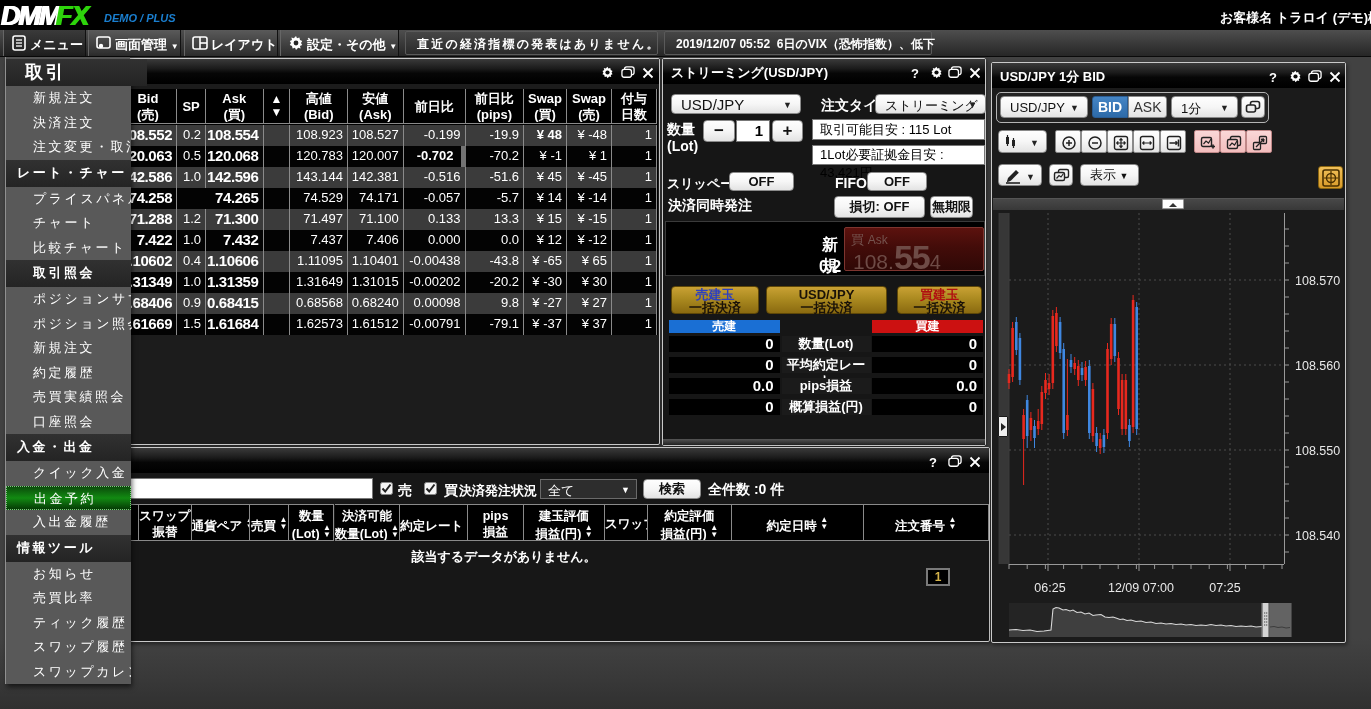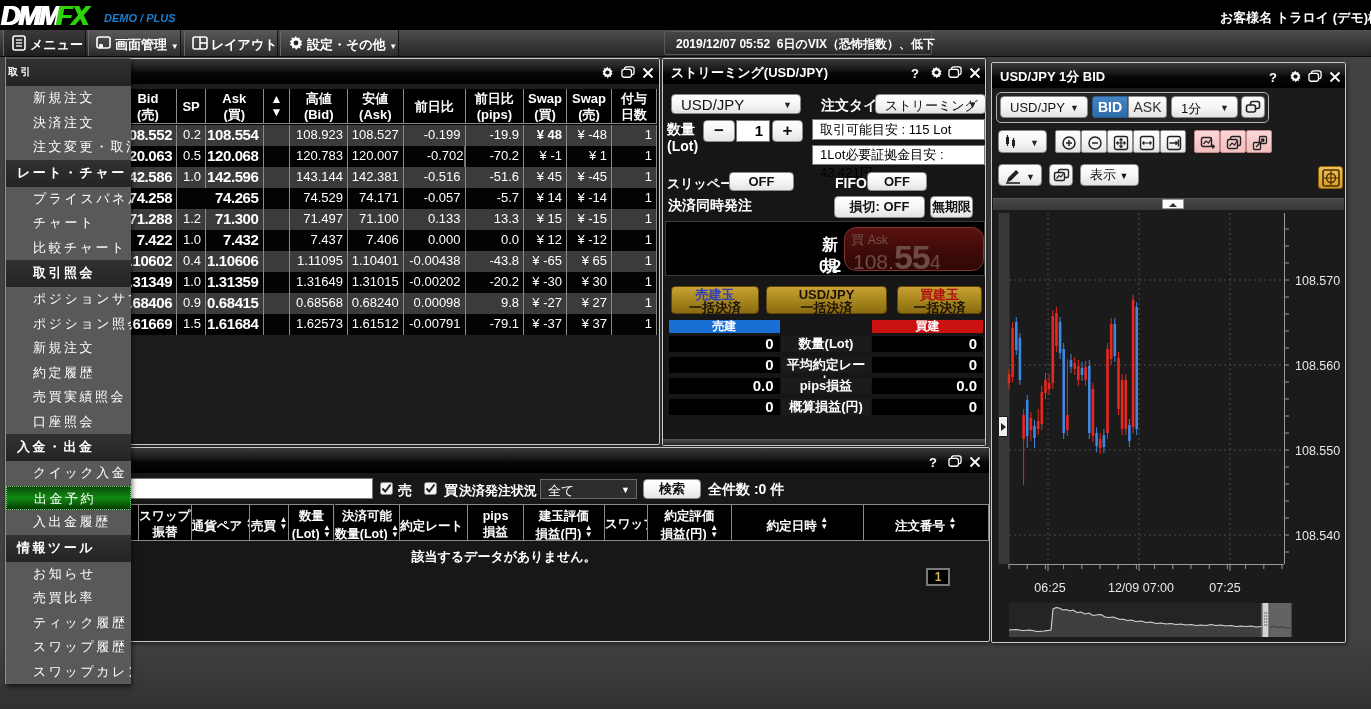--- a/index.html
+++ b/index.html
@@ -44,20 +44,23 @@
         </svg></div>
 <div class="abs" style="left:26px;top:6px;font-size:13px;font-weight:bold;color:#fff;white-space:nowrap;">レイアウト <span style="font-size:8px;">▼</span></div>
 </div>
 <div class="abs" style="left:280px;top:0;width:119px;height:26px;background:linear-gradient(180deg,#5a5a5a,#2c2c2c);border-right:1px solid #111;border-left:1px solid #666;">
 <div class="abs" style="left:7px;top:5px;width:16px;height:16px;"><svg width="16" height="16" viewBox="0 0 16 16">
           <path fill="#fff" d="M8 1l1 2.2 2.4-.6.6 2.4L14.2 6 13 8l1.2 2-2.2 1 .6 2.4-2.4-.6L8 15l-1-2.2-2.4.6-.6-2.4L1.8 10 3 8 1.8 6 4 5l-.6-2.4 2.4.6z"></path>
           <circle cx="8" cy="8" r="2.4" fill="#262626"></circle>
         </svg></div>
 <div class="abs" style="left:26px;top:6px;font-size:13px;font-weight:bold;color:#fff;white-space:nowrap;">設定・その他 <span style="font-size:8px;">▼</span></div>
 </div>
+<div class="abs" style="left:405px;top:1px;width:253px;height:24px;background:linear-gradient(180deg,#464646,#2a2a2a);border:1px solid #5a5a5a;border-radius:2px;">
+<div class="abs" style="left:11px;top:4px;font-size:12px;font-weight:bold;color:#fff;white-space:nowrap;"><span style="letter-spacing:2.2px;">直近の経済指標の発表はありません。</span></div>
+    </div>
 <div class="abs" style="left:664px;top:1px;width:268px;height:24px;background:linear-gradient(180deg,#464646,#2a2a2a);border:1px solid #5a5a5a;border-radius:2px;">
 <div class="abs" style="left:11px;top:4px;font-size:12px;font-weight:bold;color:#fff;white-space:nowrap;">2019/12/07 05:52&nbsp;&nbsp;6日のVIX（恐怖指数）、低下</div>
     </div>
 </div>
 <div class="panel" style="left:8px;top:58px;width:652px;height:387px;">
 <div class="tbar"></div>
 <div class="ticon" style="left:592px;"><svg width="13" height="13" viewBox="0 0 16 16">
         <path fill="#fff" d="M8 1l1 2.2 2.4-.6.6 2.4L14.2 6 13 8l1.2 2-2.2 1 .6 2.4-2.4-.6L8 15l-1-2.2-2.4.6-.6-2.4L1.8 10 3 8 1.8 6 4 5l-.6-2.4 2.4.6z"></path>
         <circle cx="8" cy="8" r="2.6" fill="#0c0c0c"></circle>
       </svg></div>
@@ -120,21 +123,21 @@
 <div class="abs" style="left:603.1px;top:0;width:45.0px;height:21px;border-right:1px solid #8a8a8a;color:#fff;font-size:13px;font-weight:normal;text-align:right;padding-right:4px;line-height:20px;">1</div>
 </div>
 <div class="abs" style="left:0;top:57px;width:648.1px;height:21px;background:#030303;">
 <div class="abs" style="left:0.0px;top:0;width:110.7px;height:21px;border-right:1px solid #8a8a8a;color:#fff;font-size:13px;font-weight:bold;text-align:left;padding-left:4px;line-height:20px;">EUR/JPY</div>
 <div class="abs" style="left:110.7px;top:0;width:57.5px;height:21px;border-right:1px solid #8a8a8a;color:#fff;font-size:15px;font-weight:bold;text-align:right;padding-right:4px;line-height:20px;letter-spacing:-0.4px;">120.063</div>
 <div class="abs" style="left:168.2px;top:0;width:28.8px;height:21px;border-right:1px solid #8a8a8a;color:#fff;font-size:13px;font-weight:normal;text-align:right;padding-right:4px;line-height:20px;">0.5</div>
 <div class="abs" style="left:197.0px;top:0;width:57.5px;height:21px;border-right:1px solid #8a8a8a;color:#fff;font-size:15px;font-weight:bold;text-align:right;padding-right:4px;line-height:20px;letter-spacing:-0.4px;">120.068</div>
 <div class="abs" style="left:254.5px;top:0;width:26.9px;height:21px;border-right:1px solid #8a8a8a;color:#fff;font-size:13px;font-weight:normal;text-align:right;padding-right:4px;line-height:20px;"></div>
 <div class="abs" style="left:281.4px;top:0;width:57.6px;height:21px;border-right:1px solid #8a8a8a;color:#fff;font-size:13px;font-weight:normal;text-align:right;padding-right:4px;line-height:20px;">120.783</div>
 <div class="abs" style="left:339.0px;top:0;width:55.7px;height:21px;border-right:1px solid #8a8a8a;color:#fff;font-size:13px;font-weight:normal;text-align:right;padding-right:4px;line-height:20px;">120.007</div>
-<div class="abs" style="left:394.7px;top:0;width:61.9px;height:21px;border-right:2px solid #737373;color:#fff;font-size:13px;font-weight:normal;text-align:right;padding-right:0;line-height:20px;">-0.702</div>
+<div class="abs" style="left:394.7px;top:0;width:61.9px;height:21px;border-right:5px solid #737373;color:#fff;font-size:13px;font-weight:bold;text-align:right;padding-right:7px;line-height:20px;">-0.702</div>
 <div class="abs" style="left:456.6px;top:0;width:58.5px;height:21px;border-right:1px solid #8a8a8a;color:#fff;font-size:13px;font-weight:normal;text-align:right;padding-right:4px;line-height:20px;">-70.2</div>
 <div class="abs" style="left:515.1px;top:0;width:42.9px;height:21px;border-right:1px solid #8a8a8a;color:#fff;font-size:13px;font-weight:normal;text-align:right;padding-right:4px;line-height:20px;">¥ -1</div>
 <div class="abs" style="left:558.0px;top:0;width:45.1px;height:21px;border-right:1px solid #8a8a8a;color:#fff;font-size:13px;font-weight:normal;text-align:right;padding-right:4px;line-height:20px;">¥ 1</div>
 <div class="abs" style="left:603.1px;top:0;width:45.0px;height:21px;border-right:1px solid #8a8a8a;color:#fff;font-size:13px;font-weight:normal;text-align:right;padding-right:4px;line-height:20px;">1</div>
 </div>
 <div class="abs" style="left:0;top:78px;width:648.1px;height:21px;background:#3b3b3b;">
 <div class="abs" style="left:0.0px;top:0;width:110.7px;height:21px;border-right:1px solid #8a8a8a;color:#fff;font-size:13px;font-weight:bold;text-align:left;padding-left:4px;line-height:20px;">GBP/JPY</div>
 <div class="abs" style="left:110.7px;top:0;width:57.5px;height:21px;border-right:1px solid #8a8a8a;color:#fff;font-size:15px;font-weight:bold;text-align:right;padding-right:4px;line-height:20px;letter-spacing:-0.4px;">142.586</div>
 <div class="abs" style="left:168.2px;top:0;width:28.8px;height:21px;border-right:1px solid #8a8a8a;color:#fff;font-size:13px;font-weight:normal;text-align:right;padding-right:4px;line-height:20px;">1.0</div>
 <div class="abs" style="left:197.0px;top:0;width:57.5px;height:21px;border-right:1px solid #8a8a8a;color:#fff;font-size:15px;font-weight:bold;text-align:right;padding-right:4px;line-height:20px;letter-spacing:-0.4px;">142.596</div>
@@ -280,21 +283,21 @@
 <div class="abs" style="left:4px;top:116px;font-size:13px;font-weight:bold;color:#fff;">スリッページ</div>
 <div class="wbtn" style="left:66px;top:113px;width:65px;height:19px;font-size:13px;font-weight:bold;line-height:17px;">OFF</div>
 <div class="abs" style="left:172px;top:116px;font-size:14px;font-weight:bold;color:#fff;">FIFO</div>
 <div class="wbtn" style="left:204px;top:113px;width:60px;height:19px;font-size:13px;font-weight:bold;line-height:17px;">OFF</div>
 <div class="abs" style="left:5px;top:138px;font-size:14px;font-weight:bold;color:#fff;">決済同時発注</div>
 <div class="wbtn" style="left:171px;top:137px;width:91px;height:22px;font-size:13px;font-weight:bold;line-height:20px;">損切: OFF</div>
 <div class="wbtn" style="left:267px;top:137px;width:43px;height:22px;font-size:13px;font-weight:bold;line-height:20px;">無期限</div>
 <div class="abs" style="left:2px;top:162px;width:320px;height:55px;background:#000;border:1px solid #3a3a3a;">
 <div class="abs" style="left:150px;top:13px;width:28px;text-align:center;font-size:16px;font-weight:bold;color:#fff;">新規</div>
 <div class="abs" style="left:150px;top:36px;width:28px;text-align:center;font-size:16px;font-weight:bold;color:#fff;">0.2</div>
-<div class="abs" style="left:178px;top:5px;width:140px;height:44px;border-radius:12px;border:1px solid #7e352f;background:linear-gradient(180deg,#5c120e,#430c09 45%,#2f0806);">
+<div class="abs" style="left:178px;top:5px;width:140px;height:44px;border-radius:2px;border:1px solid #7e352f;background:linear-gradient(180deg,#5c120e,#430c09 45%,#2f0806);">
 <div class="abs" style="left:6px;top:3px;font-size:13px;color:#75534e;">買 <span style="font-size:12px;">Ask</span></div>
 <div class="abs" style="left:8px;top:10px;font-size:21px;color:#6e4b46;">108.<span style="font-size:34px;font-weight:bold;letter-spacing:-1px;">55</span><span style="font-size:20px;">4</span></div>
 </div>
 </div>
 <div class="abs" style="left:8px;top:227px;width:88px;height:28px;border-radius:4px;border:1px solid #5e4708;background:linear-gradient(180deg,#c9a134,#ab8a20 45%,#8a6a10);text-align:center;">
 <div style="font-size:13px;font-weight:bold;color:#2d3fc0;line-height:14px;margin-top:1px;">売建玉</div>
 <div style="font-size:13px;font-weight:bold;color:#1a1208;line-height:12px;">一括決済</div>
     </div>
 <div class="abs" style="left:103px;top:227px;width:121px;height:28px;border-radius:4px;border:1px solid #5e4708;background:linear-gradient(180deg,#c9a134,#ab8a20 45%,#8a6a10);text-align:center;">
 <div style="font-size:13px;font-weight:bold;color:#1a1208;line-height:14px;margin-top:1px;">USD/JPY</div>
@@ -634,21 +637,21 @@
       <circle cx="274.7" cy="406" r="0.7" fill="#555"></circle>
       <circle cx="272.7" cy="409" r="0.7" fill="#555"></circle>
       <circle cx="274.7" cy="409" r="0.7" fill="#555"></circle>
       <circle cx="272.7" cy="412" r="0.7" fill="#555"></circle>
       <circle cx="274.7" cy="412" r="0.7" fill="#555"></circle>
       <rect x="277.5" y="390" width="22" height="34" fill="#636363"></rect>
       <polyline points="278,414 282,413.5 286,414.5 290,414 294,415 298,414.5" fill="none" stroke="#3c3c3c" stroke-width="1"></polyline>
     </svg>
 </div>
 <div class="abs" style="left:5px;top:57px;width:125px;height:627px;background:#555;border-left:1px solid #909090;box-shadow:2px 3px 5px rgba(0,0,0,.6);z-index:50;">
-<div class="abs" style="left:0;top:2.0px;width:125px;height:27px;background:linear-gradient(180deg,#313131,#242424);color:#fff;font-size:10px;font-weight:bold;line-height:26px;padding-left:2px;white-space:nowrap;letter-spacing:2.5px;overflow:hidden;">取引</div>
+<div class="abs" style="left:0;top:2.0px;width:141px;height:27px;background:linear-gradient(180deg,#313131,#242424);color:#fff;font-size:18px;font-weight:bold;line-height:26px;padding-left:19px;white-space:nowrap;letter-spacing:2.5px;overflow:hidden;">取引</div>
 <div class="abs" style="left:0;top:29.0px;width:125px;height:24.5px;background:#595959;color:#fff;font-size:13px;line-height:23px;padding-left:27px;white-space:nowrap;letter-spacing:2.5px;overflow:hidden;">新規注文</div>
 <div class="abs" style="left:0;top:53.5px;width:125px;height:24.5px;background:#595959;color:#fff;font-size:13px;line-height:23px;padding-left:27px;white-space:nowrap;letter-spacing:2.5px;overflow:hidden;">決済注文</div>
 <div class="abs" style="left:0;top:78.0px;width:125px;height:24.5px;background:#595959;color:#fff;font-size:13px;line-height:23px;padding-left:27px;white-space:nowrap;letter-spacing:2.5px;overflow:hidden;">注文変更・取消</div>
 <div class="abs" style="left:0;top:102.5px;width:125px;height:27px;background:linear-gradient(180deg,#313131,#242424);color:#fff;font-size:13px;font-weight:bold;line-height:26px;padding-left:11px;white-space:nowrap;letter-spacing:2.5px;overflow:hidden;">レート・チャート</div>
 <div class="abs" style="left:0;top:129.5px;width:125px;height:24.5px;background:#595959;color:#fff;font-size:13px;line-height:23px;padding-left:27px;white-space:nowrap;letter-spacing:2.5px;overflow:hidden;">プライスパネル</div>
 <div class="abs" style="left:0;top:154.0px;width:125px;height:24.5px;background:#595959;color:#fff;font-size:13px;line-height:23px;padding-left:27px;white-space:nowrap;letter-spacing:2.5px;overflow:hidden;">チャート</div>
 <div class="abs" style="left:0;top:178.5px;width:125px;height:24.5px;background:#595959;color:#fff;font-size:13px;line-height:23px;padding-left:27px;white-space:nowrap;letter-spacing:2.5px;overflow:hidden;">比較チャート</div>
 <div class="abs" style="left:0;top:203.0px;width:125px;height:27px;background:linear-gradient(180deg,#313131,#242424);color:#fff;font-size:13px;font-weight:bold;line-height:26px;padding-left:27px;white-space:nowrap;letter-spacing:2.5px;overflow:hidden;">取引照会</div>
 <div class="abs" style="left:0;top:230.0px;width:125px;height:24.5px;background:#595959;color:#fff;font-size:13px;line-height:23px;padding-left:27px;white-space:nowrap;letter-spacing:2.5px;overflow:hidden;">ポジションサマリ</div>
 <div class="abs" style="left:0;top:254.5px;width:125px;height:24.5px;background:#595959;color:#fff;font-size:13px;line-height:23px;padding-left:27px;white-space:nowrap;letter-spacing:2.5px;overflow:hidden;">ポジション照会</div>

